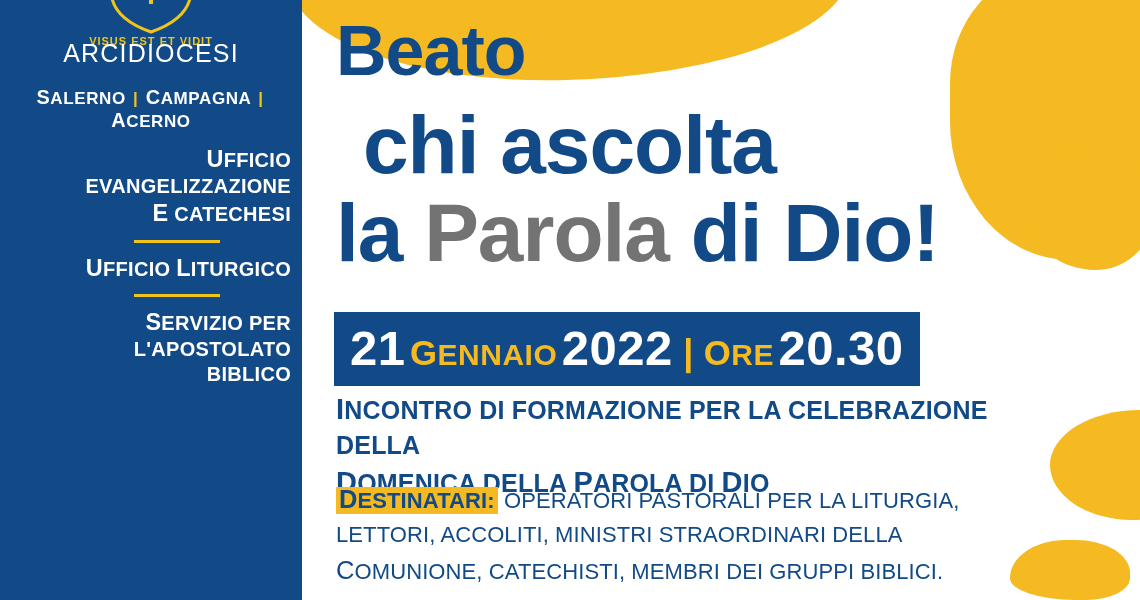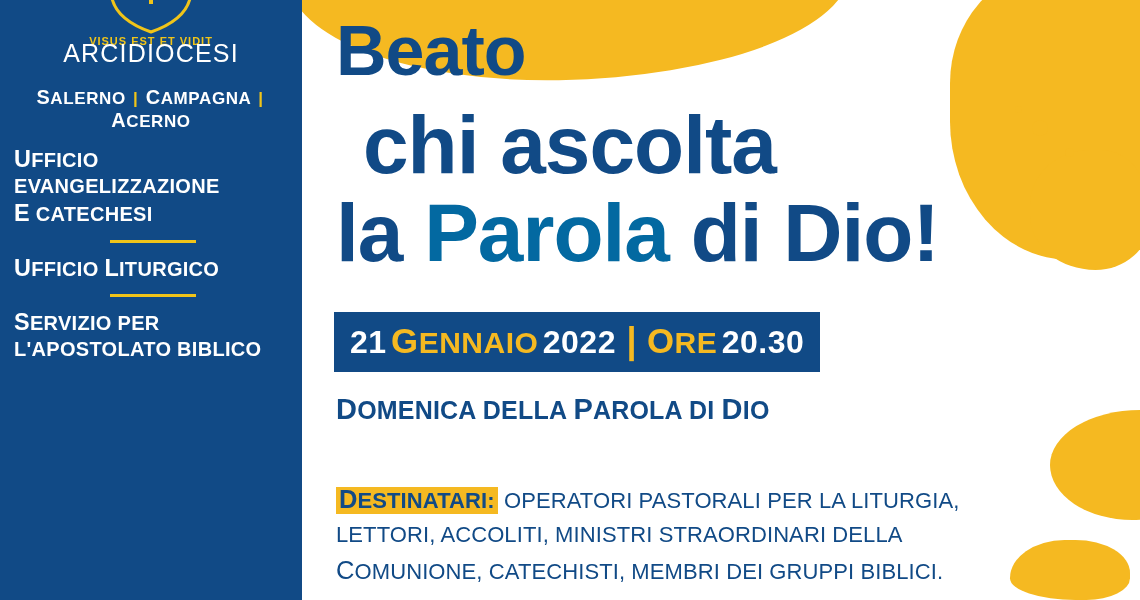--- a/index.html
+++ b/index.html
@@ -67,22 +67,23 @@
     font-weight: bold;
     letter-spacing: 0.6px;
   }
   .diocese-sub .sep { color: #f0c419; padding: 0 2px; }
 
   .offices {
     position: absolute;
     top: 145px;
     left: 0;
     width: 305px;
-    text-align: left;
+    text-align: right;
     color: #ffffff;
+    padding-left: 48px;
   }
   .office {
     font-size: 20px;
     font-weight: bold;
     line-height: 1.25;
     letter-spacing: 0.3px;
     padding: 0 14px;
   }
   .office-sep {
     width: 86px;
@@ -174,33 +175,33 @@
     margin-left: 27px;
   }
   .h-line3 {
     position: absolute;
     top: 192px;
     left: 6px;
     font-size: 82px;
     line-height: 1;
     white-space: nowrap;
   }
-  .h-line3 .yellow { color: #0369a1; text-align: right; }
+  .h-line3 .yellow { color: #737373; text-align: right; }
 
   .date-bar {
     position: absolute;
     top: 312px;
     left: 4px;
     background: #114a86;
     color: #ffffff;
     padding: 8px 16px 10px 16px;
     font-weight: bold;
     white-space: nowrap;
   }
-  .date-bar .num { font-size: 32px; letter-spacing: 0.5px; }
+  .date-bar .num { font-size: 49px; letter-spacing: 0.5px; }
   .date-bar .word {
     font-size: 30px;
     color: #f5b921;
     letter-spacing: 0.5px;
   }
   .date-bar .word .big { font-size: 1.16em; }
   .date-bar .pipe { color: #f5b921; font-size: 36px; padding: 0 6px; }
 
   .subtitle {
     position: absolute;
@@ -295,20 +296,23 @@
       <span class="num">21</span>
       <span class="word sc"><span class="big">G</span>ENNAIO</span>
       <span class="num">2022</span>
       <span class="pipe">|</span>
       <span class="word sc"><span class="big">O</span>RE</span>
       <span class="num">20.30</span>
     </div>
 
     <div class="subtitle">
       <div class="sc">
+        <span class="big">I</span>NCONTRO DI FORMAZIONE PER LA CELEBRAZIONE DELLA
+      </div>
+      <div class="sc">
         <span class="big">D</span>OMENICA DELLA <span class="big">P</span>AROLA DI <span class="big">D</span>IO
       </div>
     </div>
 
     <div class="audience">
       <span class="label sc"><span class="big">D</span>ESTINATARI:</span><span class="sc"> OPERATORI PASTORALI PER LA LITURGIA, LETTORI, ACCOLITI, MINISTRI STRAORDINARI DELLA <span class="big">C</span>OMUNIONE, CATECHISTI, MEMBRI DEI GRUPPI BIBLICI.</span>
     </div>
 
   </div>
 </div>

